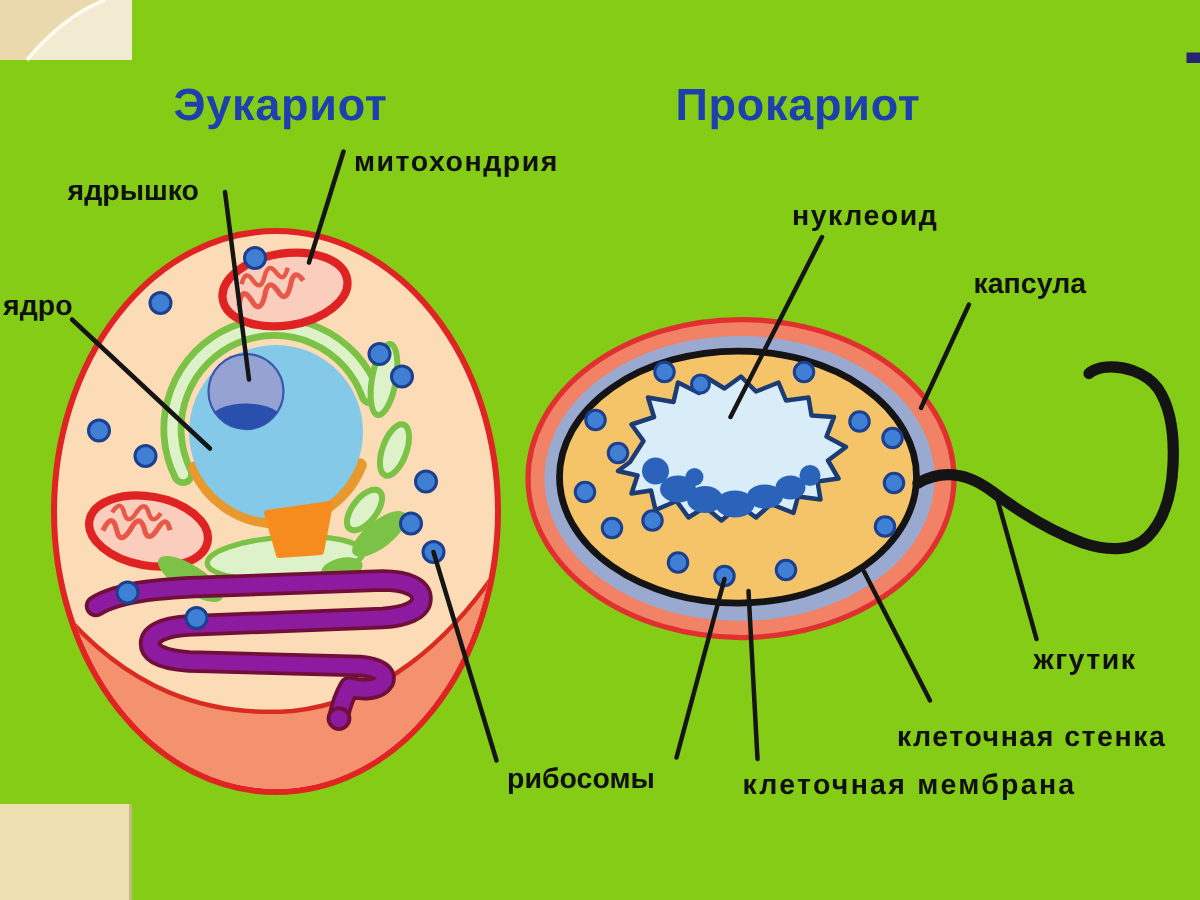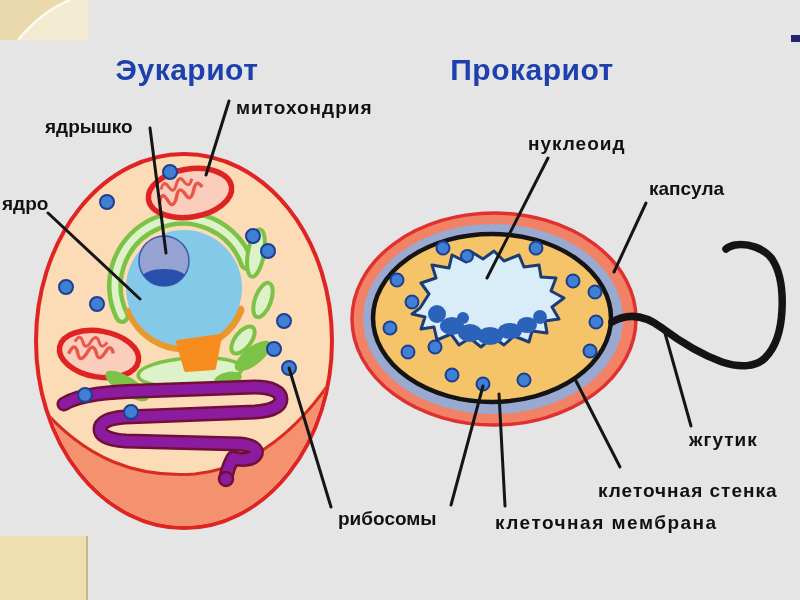--- a/index.html
+++ b/index.html
@@ -1,16 +1,16 @@
 <!DOCTYPE html>
 <html><head>
 <meta charset="utf-8">
 <style>
   html,body{margin:0;padding:0;background:#fff;}
-  .stage{position:relative;width:800px;height:600px;background:#e5e5e5;overflow:hidden;
+  .stage{position:relative;width:800px;height:600px;background:#84cc16;overflow:hidden;
          font-family:"Liberation Sans",sans-serif;}
   svg{position:absolute;left:0;top:0;}
   .title{font:bold 30px "Liberation Sans",sans-serif;fill:#1e3fae;letter-spacing:.5px;}
   .lbl{font:bold 19px "Liberation Sans",sans-serif;fill:#111;}
   .ls1{letter-spacing:1px;} .ls15{letter-spacing:1.5px;}
   .leader{stroke:#151515;stroke-width:3;stroke-linecap:round;fill:none;}
   .ribo{fill:#3f7fd4;stroke:#1c3f8f;stroke-width:2;}
 </style>
 </head>
 <body>

